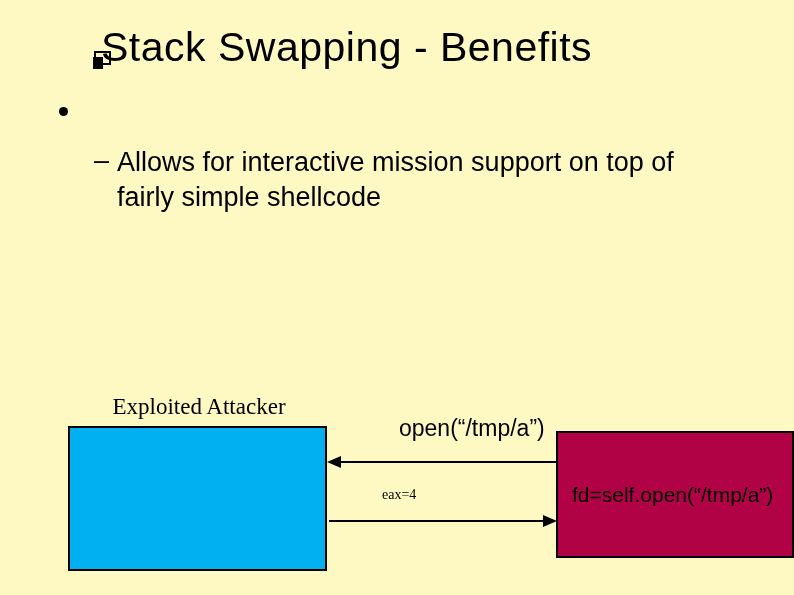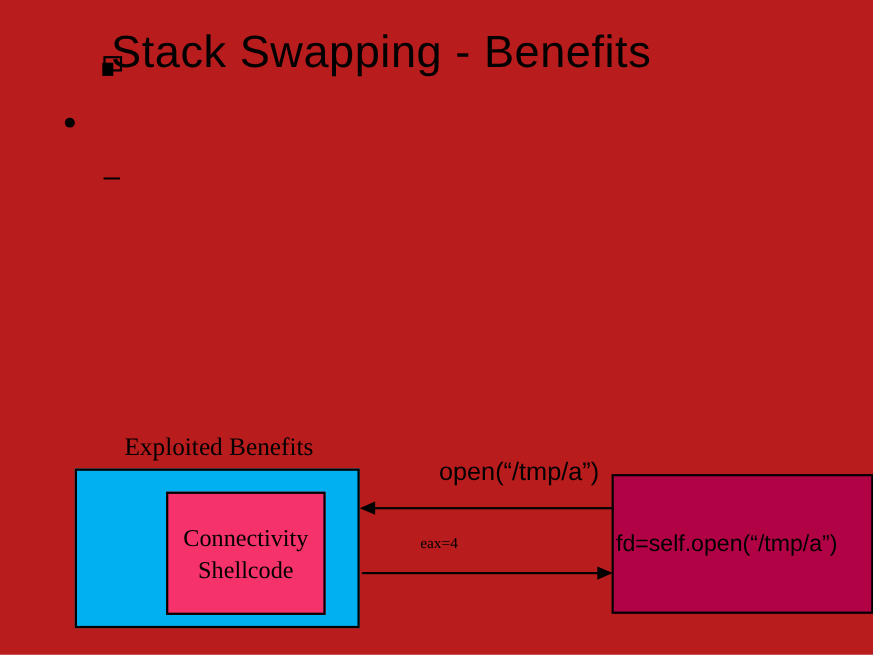--- a/index.html
+++ b/index.html
@@ -1,19 +1,19 @@
 <!DOCTYPE html>
 <html><head>
 <meta charset="utf-8">
 <style>
   html,body{margin:0;padding:0;}
   body{font-family:"Liberation Sans",sans-serif;color:#000;}
   .slide{
     position:relative;width:794px;height:595px;overflow:hidden;
-    background:#b91c1c;
+    background:#fef9c3;
   }
   
   .ph-glyph{
     position:absolute;left:94px;top:51px;width:13px;height:10px;
     border:2px solid #000;
   }
   .ph-glyph .ph-fill{
     position:absolute;left:-3px;bottom:-6px;width:10px;height:12px;
     background:#000;
   }
@@ -87,29 +87,27 @@
 <div class="slide">
 
   <span class="ph-glyph">
     <span class="ph-fill"></span>
   </span>
   <h1 class="slide-title">Stack Swapping - Benefits</h1>
 
   <span class="bullet-dot"></span>
 
   <span class="sub-dash">–</span>
+  <div class="sub-text">Allows for interactive mission support on top of fairly simple shellcode</div>
 
-  <div class="ep-label serif">Exploited Benefits</div>
+  <div class="ep-label serif">Exploited Attacker</div>
   <div class="ep-box" style="background: rgb(0, 176, 240);"></div>
 
-  <div class="sc-box serif" style="background: rgb(245, 50, 105);">
-    <span>Connectivity Shellcode</span>
-  </div>
 
-  <div class="att-box" style="background: rgb(178, 2, 70);">
+  <div class="att-box" style="background: rgb(178, 2, 70); padding-left: 12px;">
     <span class="att-text">fd=self.open(“/tmp/a”)</span>
   </div>
 
   <div class="msg1-label">open(“/tmp/a”)</div>
   <div class="arrow-line line-1"></div>
   <div class="head head-left"></div>
 
   <div class="msg2-label serif">eax=4</div>
   <div class="arrow-line line-2"></div>
   <div class="head head-right"></div>

